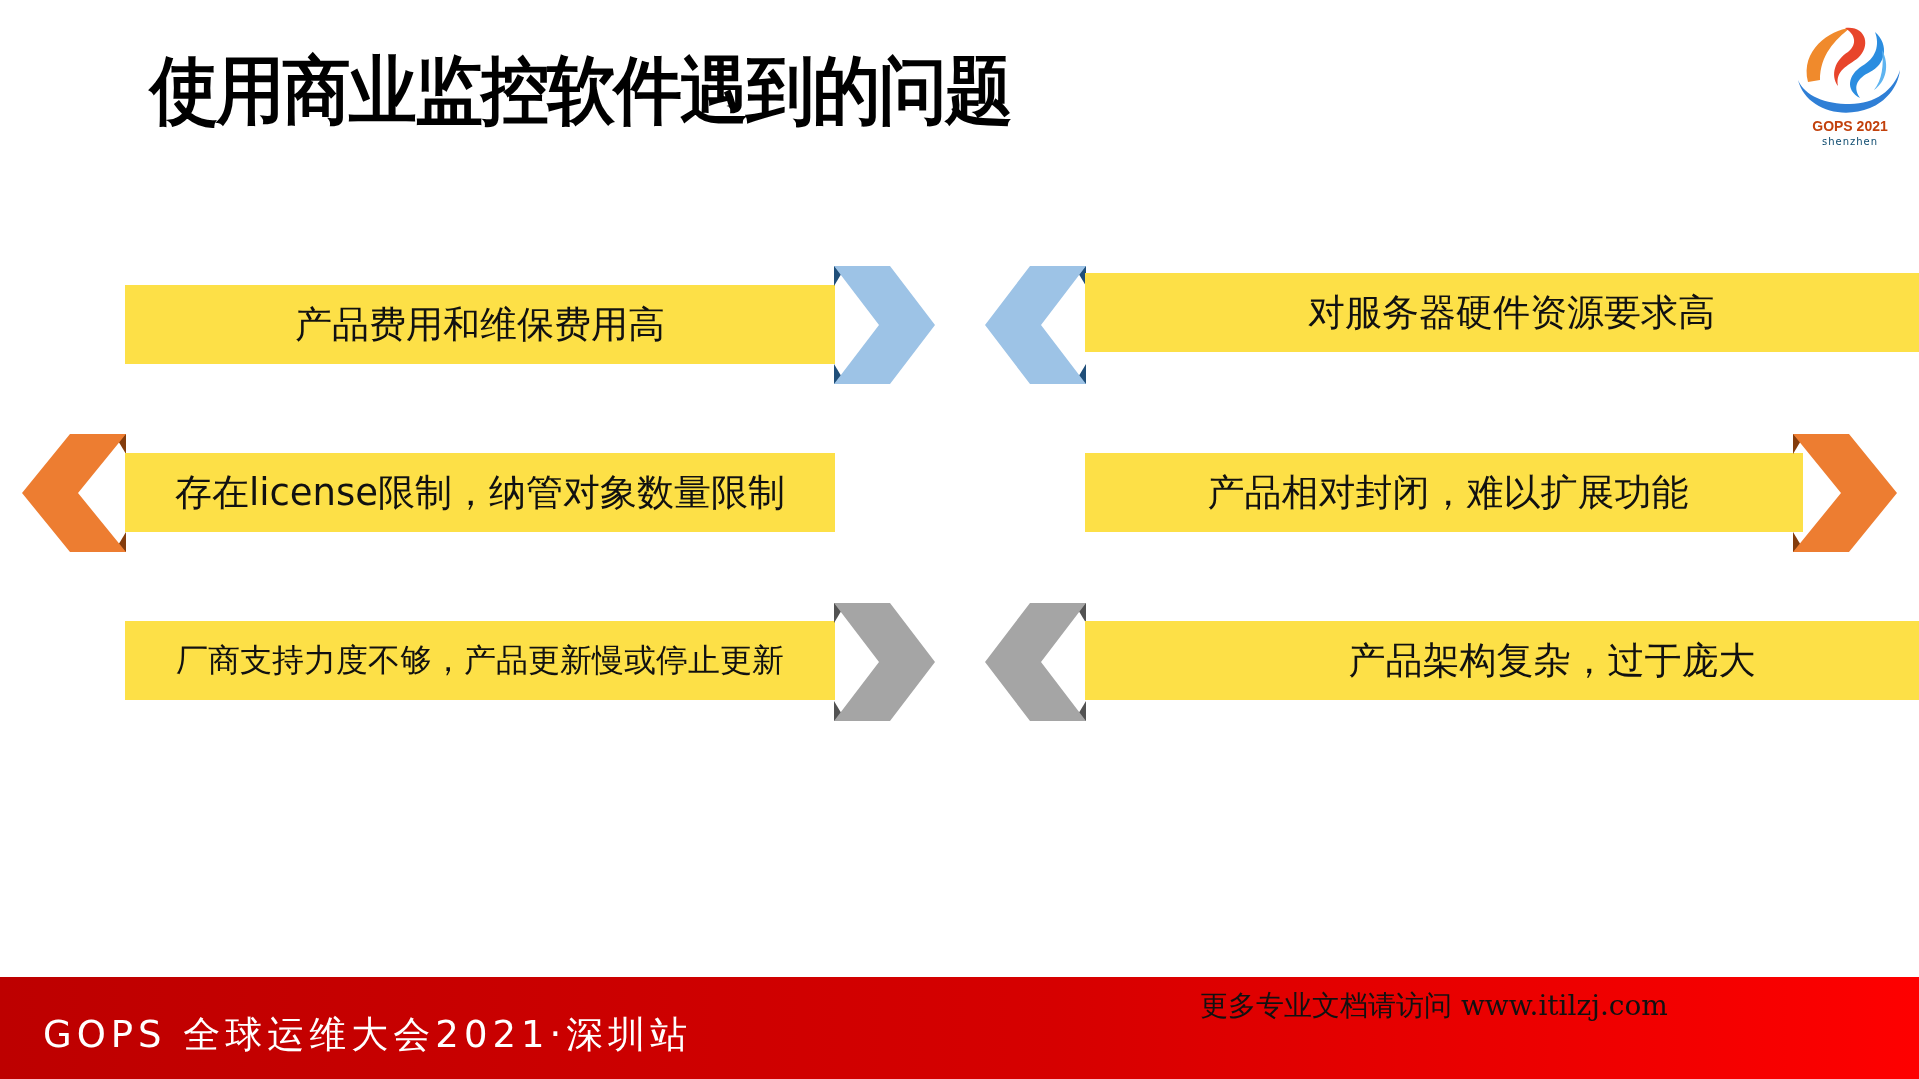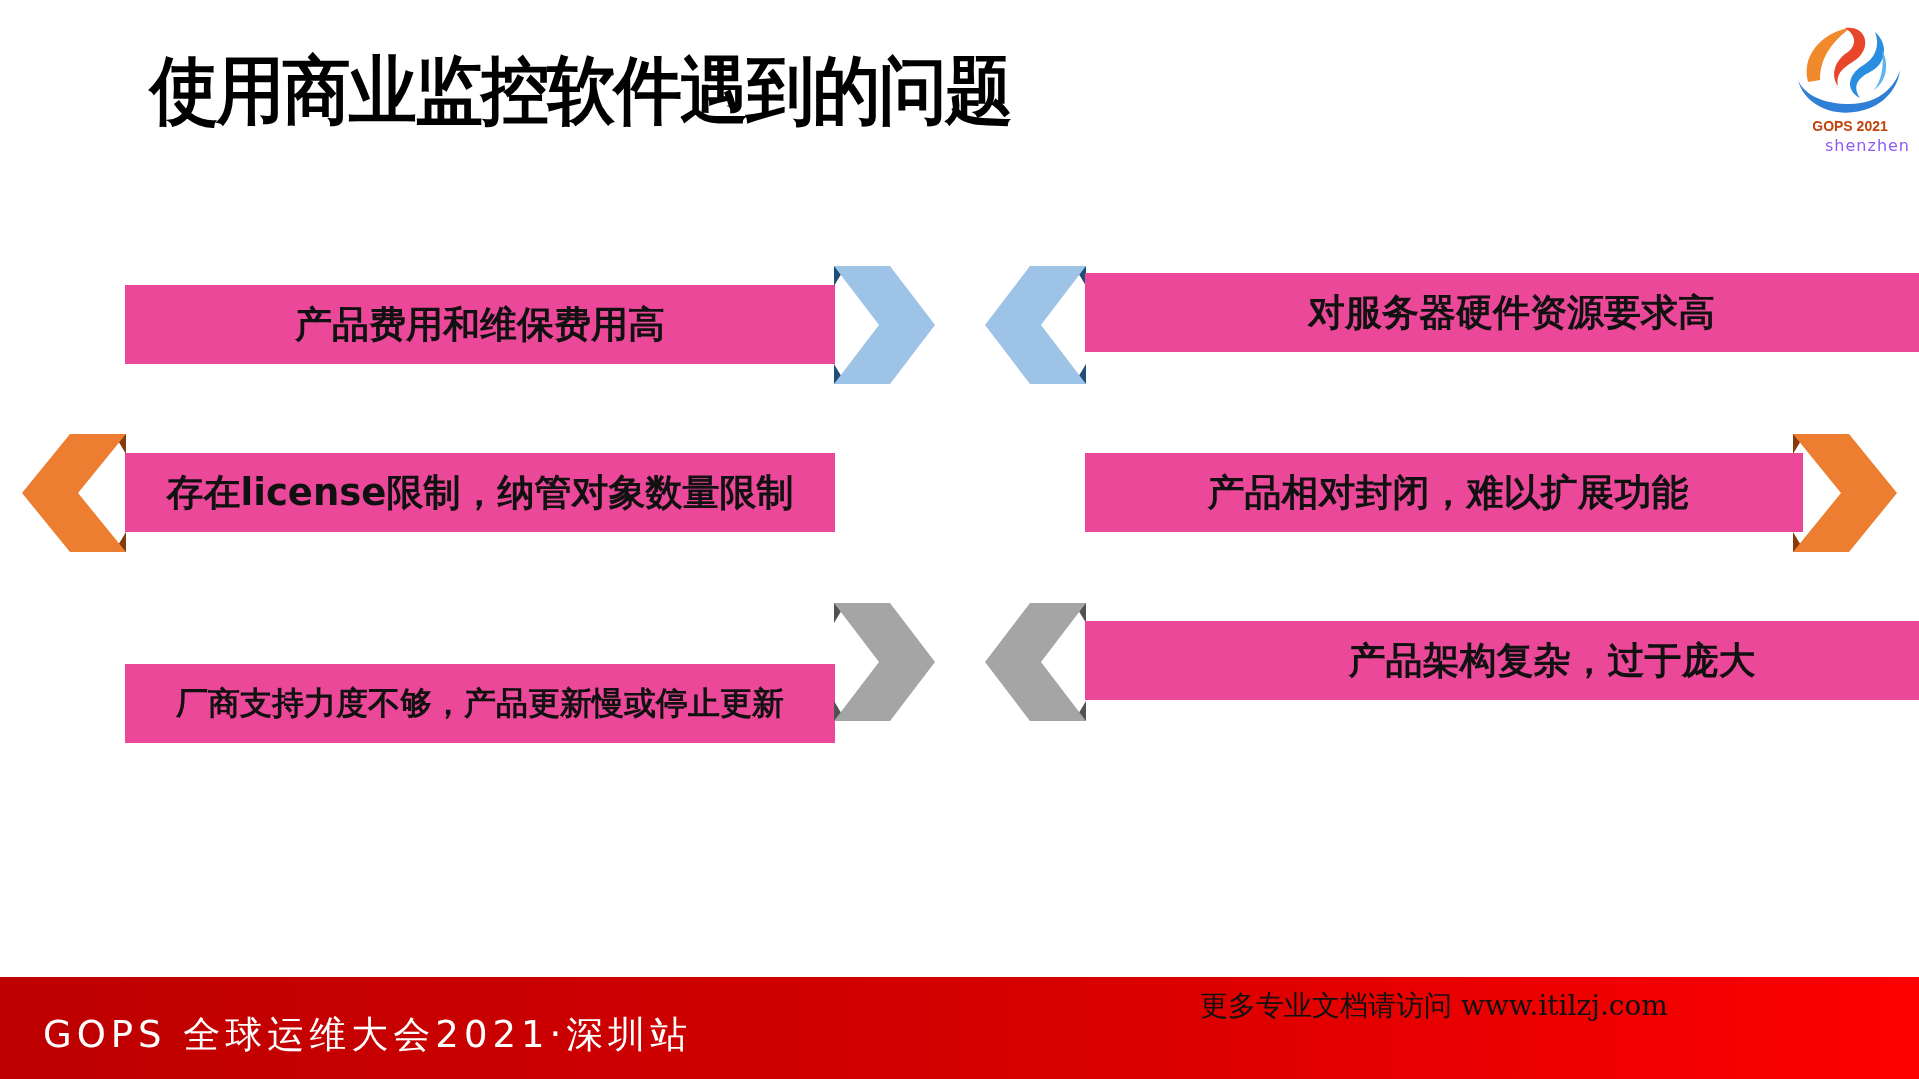--- a/index.html
+++ b/index.html
@@ -13,27 +13,27 @@
       font-size: 74px; font-weight: bold; color: #000;
       letter-spacing: -2px; line-height: 96px;
       transform: scaleX(0.92); transform-origin: left center;
     }
     .logo { position: absolute; left: 1790px; top: 20px; width: 120px; height: 140px; }
     .logo-text1 {
       position: absolute; left: 0; top: 98px; width: 120px; text-align: center;
       font-family: "Liberation Sans", sans-serif; font-weight: bold; font-size: 14px; color: #c2410c;
     }
     .logo-text2 {
-      position: absolute; left: 0; top: 116px; width: 120px; text-align: right;
-      font-family: "DejaVu Sans", sans-serif; font-size: 16px; color: #8b5cf6; letter-spacing: 1px;
+      position: absolute; left: 0; top: 116px; width: 120px; text-align: center;
+      font-family: "DejaVu Sans", sans-serif; font-size: 10px; color: #0c4a6e; letter-spacing: 1px;
     }
     .bar {
-      position: absolute; height: 79px; background: #ec4899;
+      position: absolute; height: 79px; background: #fde047;
       display: flex; align-items: center; justify-content: center;
-      color: #111; font-size: 37px; white-space: nowrap; font-weight: bold;
+      color: #111; font-size: 37px; white-space: nowrap;
     }
     .bar .txt { display: inline-block; }
     .chev { position: absolute; }
     .footer {
       position: absolute; left: 0; top: 977px; width: 1919px; height: 124px;
       background: linear-gradient(90deg, #bd0000 0%, #d60000 55%, #fe0000 100%);
     }
     .footer-left {
       position: absolute; left: 43px; top: 33px; color: #fff; font-size: 37px;
       letter-spacing: 5px; white-space: nowrap;
@@ -89,21 +89,21 @@
 
 <div class="bar" style="left:1085px; top:453px; width:710px;padding-left:8px;">
   <span class="txt">产品相对封闭，难以扩展功能</span>
 </div>
 <svg class="chev" style="left:1793px; top:434px;" width="105" height="118" viewBox="0 0 105 118">
   <polygon points="0,0 12,0 0,20" fill="#843c0c"></polygon>
   <polygon points="0,118 12,118 0,98" fill="#843c0c"></polygon>
   <polygon points="0,0 56,0 104,59 56,118 0,118 48,59" fill="#ed7d31"></polygon>
 </svg>
 
-<div class="bar" style="left:125px; top:621px; width:710px; font-size:32px;margin-top:43px;">
+<div class="bar" style="left:125px; top:621px; width:710px; font-size:32px;">
   <span class="txt">厂商支持力度不够，产品更新慢或停止更新</span>
 </div>
 <svg class="chev" style="left:834px; top:603px;" width="102" height="118" viewBox="0 0 102 118">
   <polygon points="0,0 12,0 0,20" fill="#525252"></polygon>
   <polygon points="0,118 12,118 0,98" fill="#525252"></polygon>
   <polygon points="0,0 56,0 101,59 56,118 0,118 45,59" fill="#a5a5a5"></polygon>
 </svg>
 
 <svg class="chev" style="left:984px; top:603px;" width="102" height="118" viewBox="0 0 102 118">
   <polygon points="102,0 90,0 102,20" fill="#525252"></polygon>

